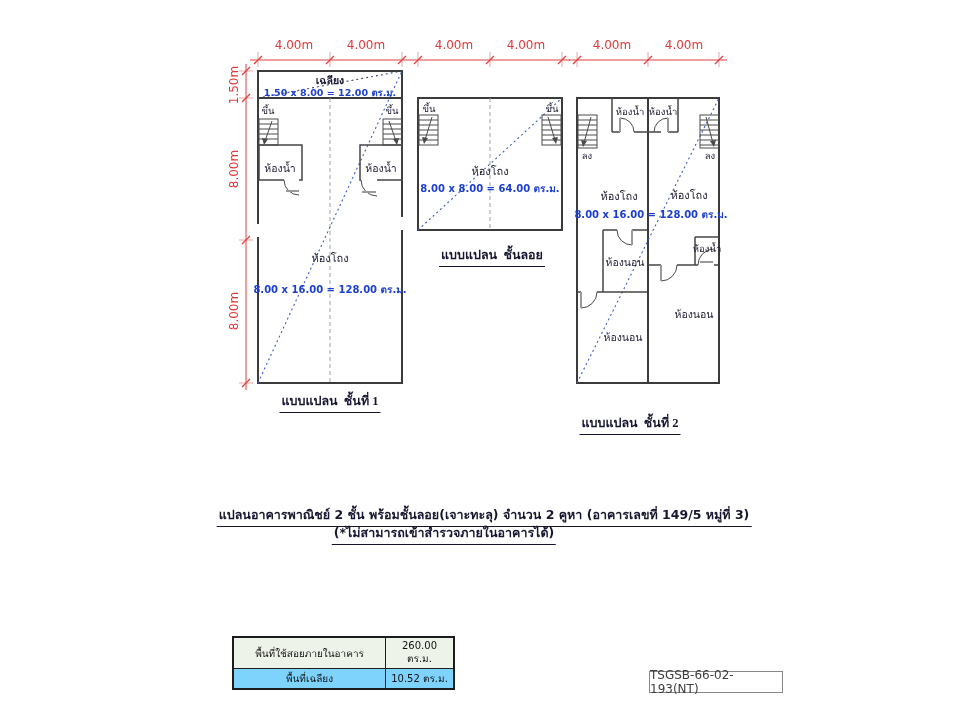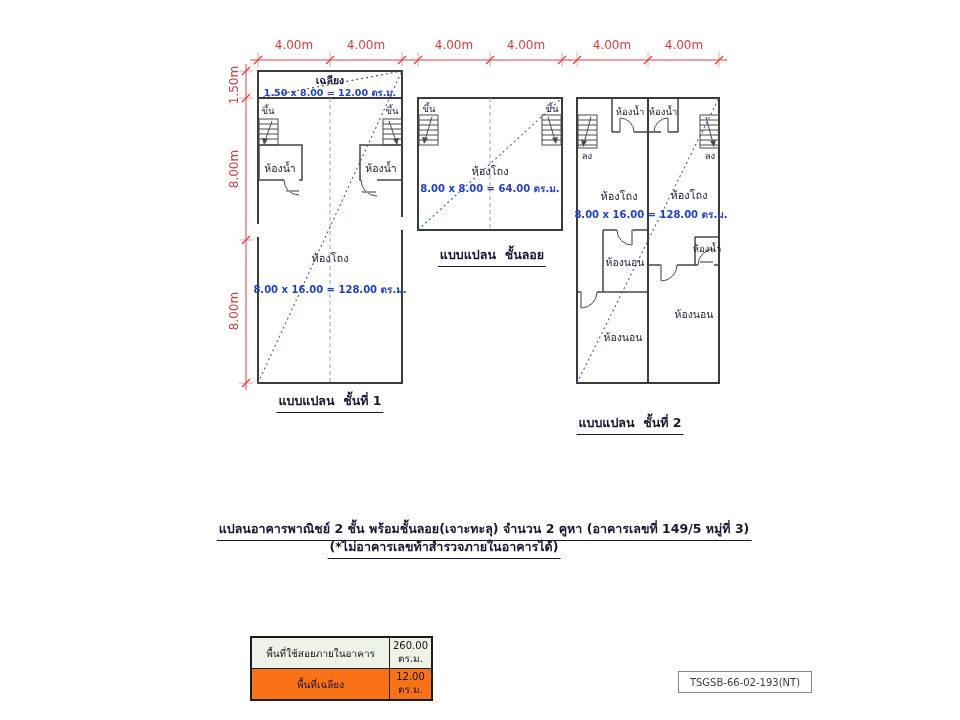--- a/index.html
+++ b/index.html
@@ -19,34 +19,34 @@
   .leaf{stroke:#9a9a9a;stroke-width:2;fill:none;}
   .dashc{stroke:#9aa89e;stroke-width:1;stroke-dasharray:4 3;fill:none;}
   .diag{stroke:#3c5cc0;stroke-width:1.1;stroke-dasharray:2 3;fill:none;}
   .diag-dark{stroke:#44486e;stroke-width:1.1;stroke-dasharray:2 3;fill:none;}
   .dim{stroke:#e04040;stroke-width:1;fill:none;}
   .dim-ext{stroke:#e89090;stroke-width:0.8;fill:none;}
   .dim-tick{stroke:#e04040;stroke-width:1.3;fill:none;}
   
   .caption{position:absolute;transform:translateX(-50%);white-space:pre;
            font-size:12.5px;font-weight:bold;color:#161630;
-           border-bottom:1.5px solid #161630;padding:0 2px 1px 2px;}
+           border-bottom:1.5px solid #161630;padding:0 2px 1px 2px;font-family:Liberation Serif, serif;}
   .title-line{position:absolute;transform:translateX(-50%);white-space:pre;
            font-size:12.5px;font-weight:bold;color:#161630;
-           border-bottom:1.5px solid #161630;padding:0 2px 1px 2px;margin-top:14px;}
-  .sum-table{position:absolute;left:250px;top:636px;width:183px;
+           border-bottom:1.5px solid #161630;padding:0 2px 1px 2px;}
+  .sum-table{position:absolute;left:232px;top:636px;width:223px;
            border:2px solid #1c1c1c;border-collapse:collapse;}
   .sum-table td{border:1.5px solid #1c1c1c;font-size:10px;color:#111;
            text-align:center;padding:2px 3px;height:14px;}
   .row-area td{background:#eef3ea;}
-  .row-porch td{background:#f97316;}
+  .row-porch td{background:#7dd3fc;}
   .col-label{width:145px;}
-  .doc-ref{position:absolute;left:678px;top:671px;width:132px;height:20px;
-           border:1.2px solid #888;color:#3e3e3e;font-size:10px;
-           display:flex;align-items:center;justify-content:center;background:#fff;text-align:center;}
+  .doc-ref{position:absolute;left:649px;top:671px;width:132px;height:20px;
+           border:1.2px solid #888;color:#3e3e3e;font-size:12px;
+           display:flex;align-items:center;justify-content:center;background:#fff;}
 </style>
 </head>
 <body>
 
 <div class="page">
 
 <svg width="960" height="720" viewBox="0 0 960 720">
 
   <g>
     <rect x="258" y="71" width="144" height="27" fill="#ee87ae" class="wall"></rect>
@@ -207,30 +207,30 @@
     <text x="612" y="49" class="t-dim">4.00m</text>
     <text x="684" y="49" class="t-dim">4.00m</text>
   </g>
 </svg>
 
 <div class="caption" style="left:330px;top:391px">แบบแปลน  ชั้นที่ 1</div>
 <div class="caption" style="left:492px;top:245px">แบบแปลน  ชั้นลอย</div>
 <div class="caption" style="left:630px;top:413px">แบบแปลน  ชั้นที่ 2</div>
 
 <div class="title-line" style="left:484px;top:505px">แปลนอาคารพาณิชย์ 2 ชั้น พร้อมชั้นลอย(เจาะทะลุ) จำนวน 2 คูหา (อาคารเลขที่ 149/5 หมู่ที่ 3)</div>
-<div class="title-line" style="left:444px;top:523px">(*ไม่อาคารเลขท้าสำรวจภายในอาคารได้)</div>
+<div class="title-line" style="left:444px;top:523px">(*ไม่สามารถเข้าสำรวจภายในอาคารได้)</div>
 
 <table class="sum-table">
   <tbody>
         <tr class="row-area">
     <td class="col-label">พื้นที่ใช้สอยภายในอาคาร</td>
     <td>260.00 ตร.ม.</td>
   </tr>
   <tr class="row-porch">
     <td class="col-label">พื้นที่เฉลียง</td>
-    <td>12.00 ตร.ม.</td>
+    <td>10.52 ตร.ม.</td>
   </tr>
 </tbody>
     </table>
 
 <div class="doc-ref">TSGSB-66-02-193(NT)</div>
 
 </div>
 
 </body></html>

